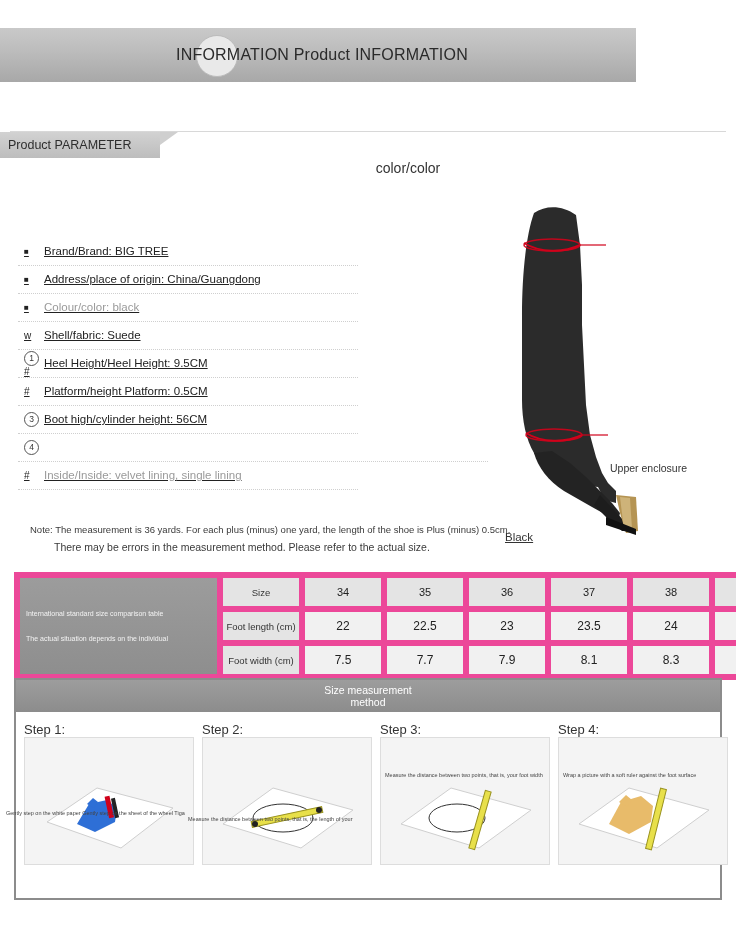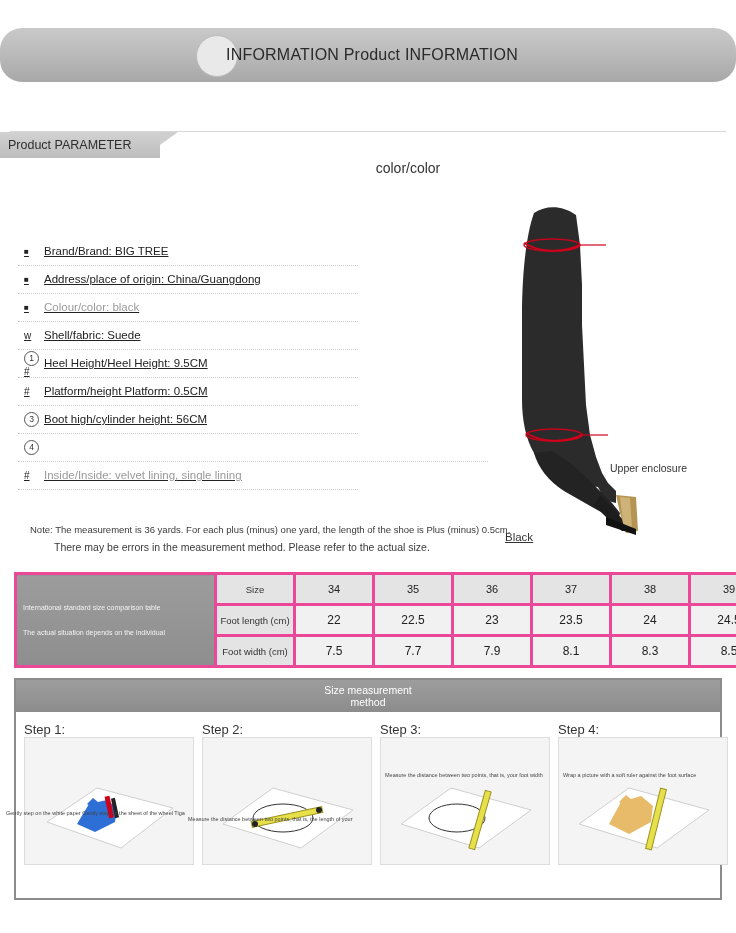--- a/index.html
+++ b/index.html
@@ -13,26 +13,25 @@
     position: relative;
     font-family: "Liberation Sans", sans-serif;
     color: #222;
     overflow: hidden;
   }
 
   
   .header-banner {
     position: absolute;
     left: 0; top: 28px;
-    width: 736px; height: 54px;
+    width: 636px; height: 54px;
     background: linear-gradient(to bottom, #c9c9c9 0%, #bdbdbd 40%, #a8a8a8 100%);
     display: flex;
     align-items: center;
     justify-content: center;
-    border-radius: 22px;
   }
   .header-banner .circle {
     position: absolute;
     left: 196px; top: 7px;
     width: 40px; height: 40px;
     border-radius: 50%;
     background: #e9e9e9;
     border: 1px solid #bbb;
   }
   .header-title {
@@ -176,21 +175,21 @@
 
   
   .size-table {
     position: absolute;
     left: 14px; top: 572px;
     width: 708px;
     border-collapse: collapse;
     table-layout: fixed;
   }
   .size-table td {
-    border: 3px solid #ec4899;
+    border: 6px solid #ec4899;
     text-align: center;
     font-size: 12px;
     height: 26px;
     color: #222;
     background: #f1f1f1;
   }
   .size-table td.hdr-left {
     background: linear-gradient(to bottom, #9c9c9c, #8e8e8e);
     color: #f3f3f3;
     font-size: 7px;

